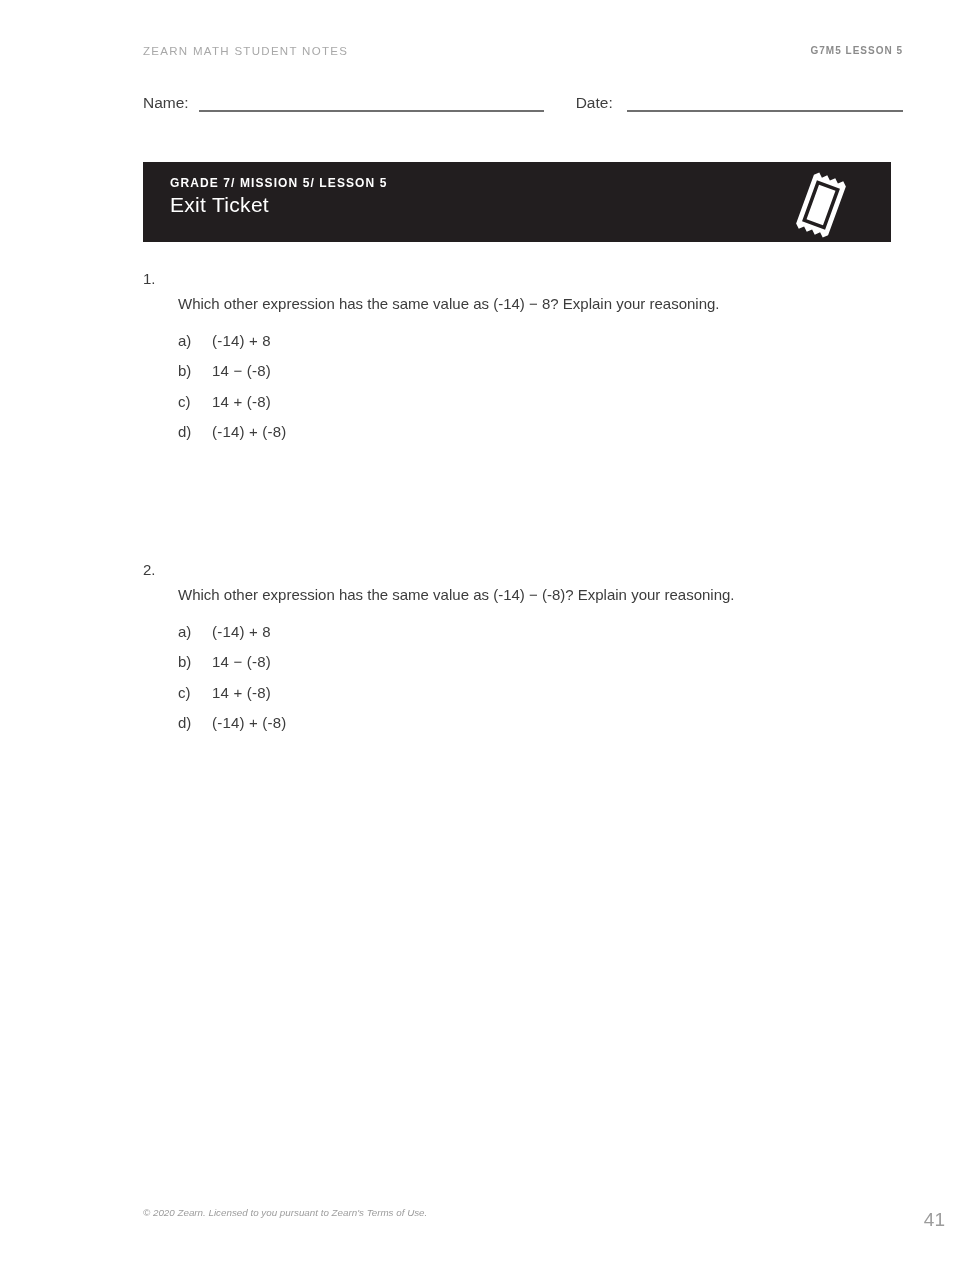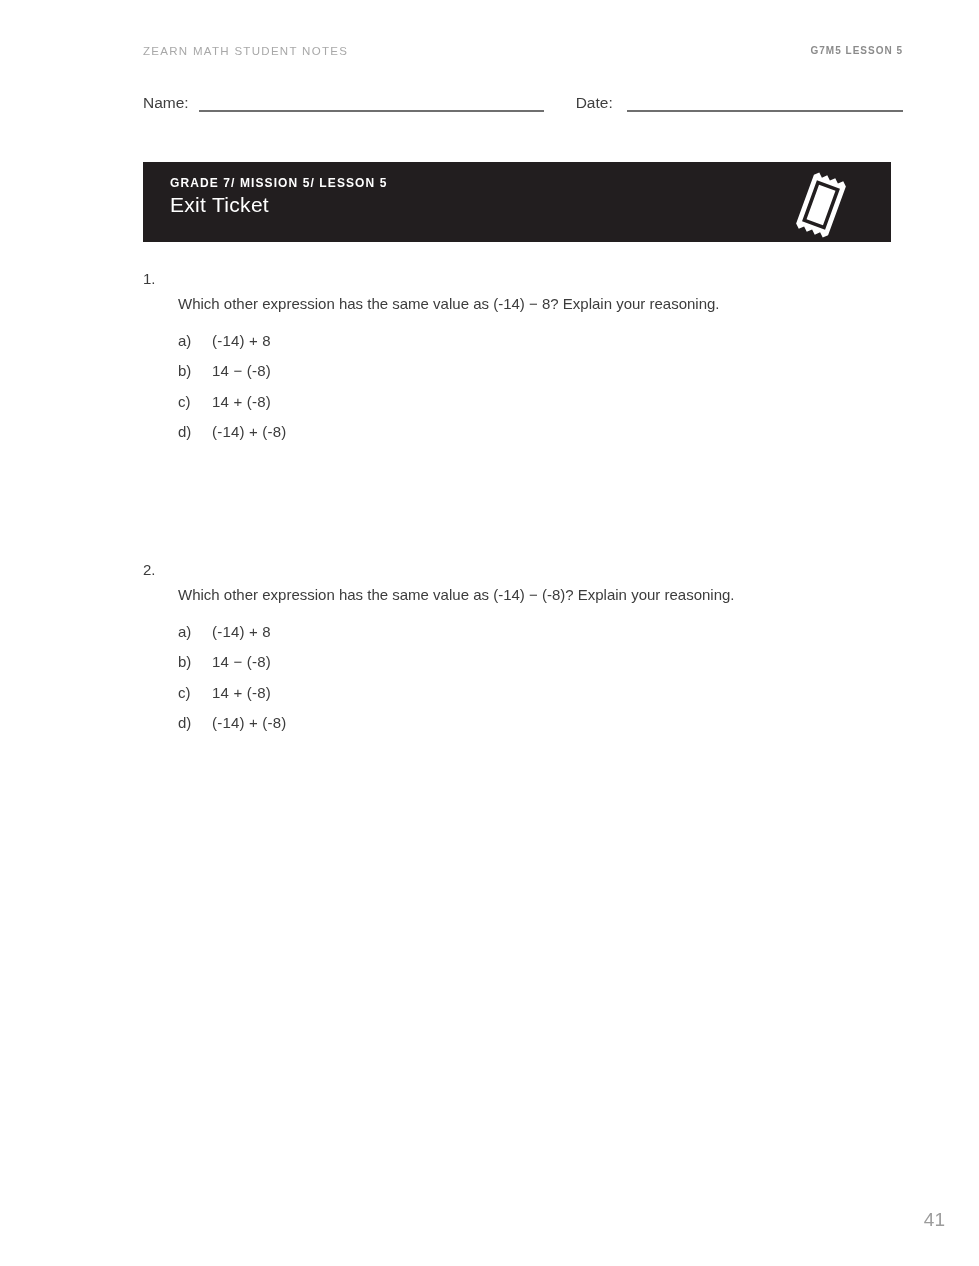--- a/index.html
+++ b/index.html
@@ -153,14 +153,15 @@
       <span class="choice-expression">14 + (-8)</span>
     </div>
     <div class="choice">
       <span class="choice-letter">d)</span>
       <span class="choice-expression">(-14) + (-8)</span>
     </div>
   </div>
 </div>
 
 <div class="footer">
+  <div>© 2020 Zearn. Licensed to you pursuant to Zearn's Terms of Use.</div>
 </div>
 <div class="page-number">41</div>
 
 </body></html>

